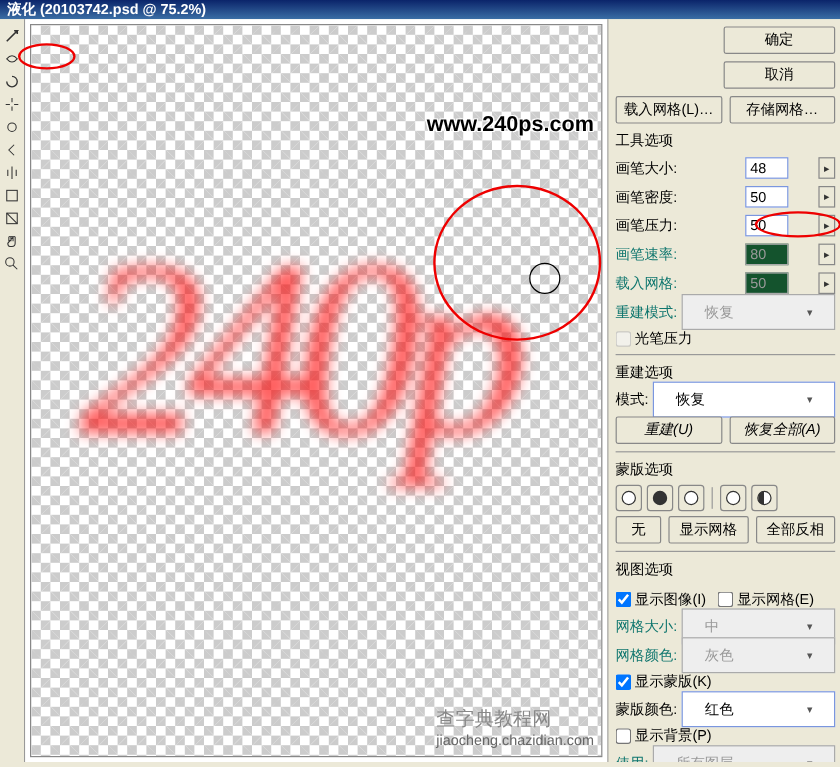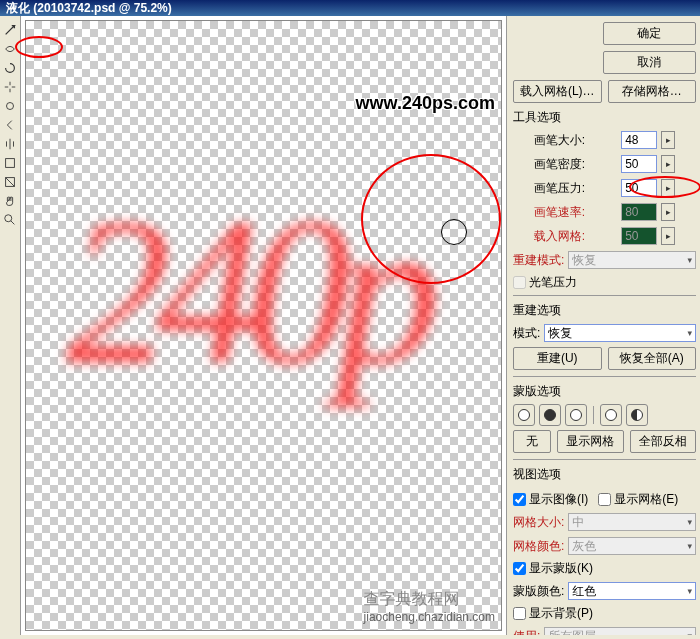--- a/index.html
+++ b/index.html
@@ -27,32 +27,32 @@
 .watermark-bottom .cn { color: #888; font-size: 16px; display: inline; }
 
 .red-ellipse { position: absolute; border: 2px solid #e00; border-radius: 50%; }
 .cursor-circle { position: absolute; border: 1px solid #000; border-radius: 50%; width: 26px; height: 26px; }
 
 .panel { width: 194px; background: #ece9d8; border-left: 1px solid #999; padding: 6px 4px 6px 6px; overflow: hidden; }
 .btn { background: #ece9d8; border: 1px solid #888; border-radius: 2px; padding: 2px 4px; text-align: center; cursor: pointer; white-space: nowrap; overflow: hidden; }
 .btn-row { display: flex; gap: 6px; margin-bottom: 6px; }
 .btn-row .btn { flex: 1; }
 .btn-wide { width: 90px; }
-.btn-half { width: 76px; }
+.btn-half { width: 76px; font-style: italic; }
 
 .section-title { margin: 6px 0 4px; color: #000; }
-.field-row { display: flex; align-items: center; justify-content: center; gap: 4px; margin-bottom: 4px; height: 20px; }
+.field-row { display: flex; align-items: center; justify-content: space-between; gap: 4px; margin-bottom: 4px; height: 20px; }
 .field-row label { color: #000; white-space: nowrap; }
-.field-row label.disabled { color: #b91c1c; }
+.field-row label.disabled { color: #0f766e; }
 .num-input { width: 36px; border: 1px solid #7a96df; background: #fff; padding: 1px 3px; margin-left: 32px; }
 .num-input.disabled { background: #14532d; color: #999; border-color: #aaa; }
 .slider-arrow { width: 14px; height: 18px; border: 1px solid #888; background: #ece9d8; display: flex; align-items: center; justify-content: center; cursor: pointer; }
 .slider-arrow::after { content: "▸"; font-size: 9px; color: #333; }
 
-.dropdown { flex: 1; min-width: 60px; border: 1px solid #7a96df; background: #fff; padding: 1px 3px; display: flex; justify-content: space-between; align-items: center; height: 18px; }
+.dropdown { flex: 1; min-width: 60px; border: 1px solid #7a96df; background: #fff; padding: 1px 18px; display: flex; justify-content: space-between; align-items: center; height: 30px; }
 .dropdown.disabled { background: #eee; color: #999; border-color: #aaa; }
 .dropdown::after { content: "▾"; font-size: 9px; color: #555; }
 .checkbox-row { display: flex; align-items: center; gap: 3px; margin: 4px 0; }
 .checkbox-row input { width: 13px; height: 13px; }
 .hr { border-top: 1px solid #999; margin: 4px 0; }
 
 .mask-icons { display: flex; gap: 4px; align-items: center; margin: 4px 0; }
 .mask-ic { width: 22px; height: 22px; border: 1px solid #888; border-radius: 3px; background: #ece9d8; display: flex; align-items: center; justify-content: center; cursor: pointer; overflow: hidden; }
 .mask-ic .circ { width: 12px; height: 12px; border-radius: 50%; border: 1px solid #333; background: #fff; }
 .mask-sep { width: 1px; height: 18px; background: #999; margin: 0 2px; }

